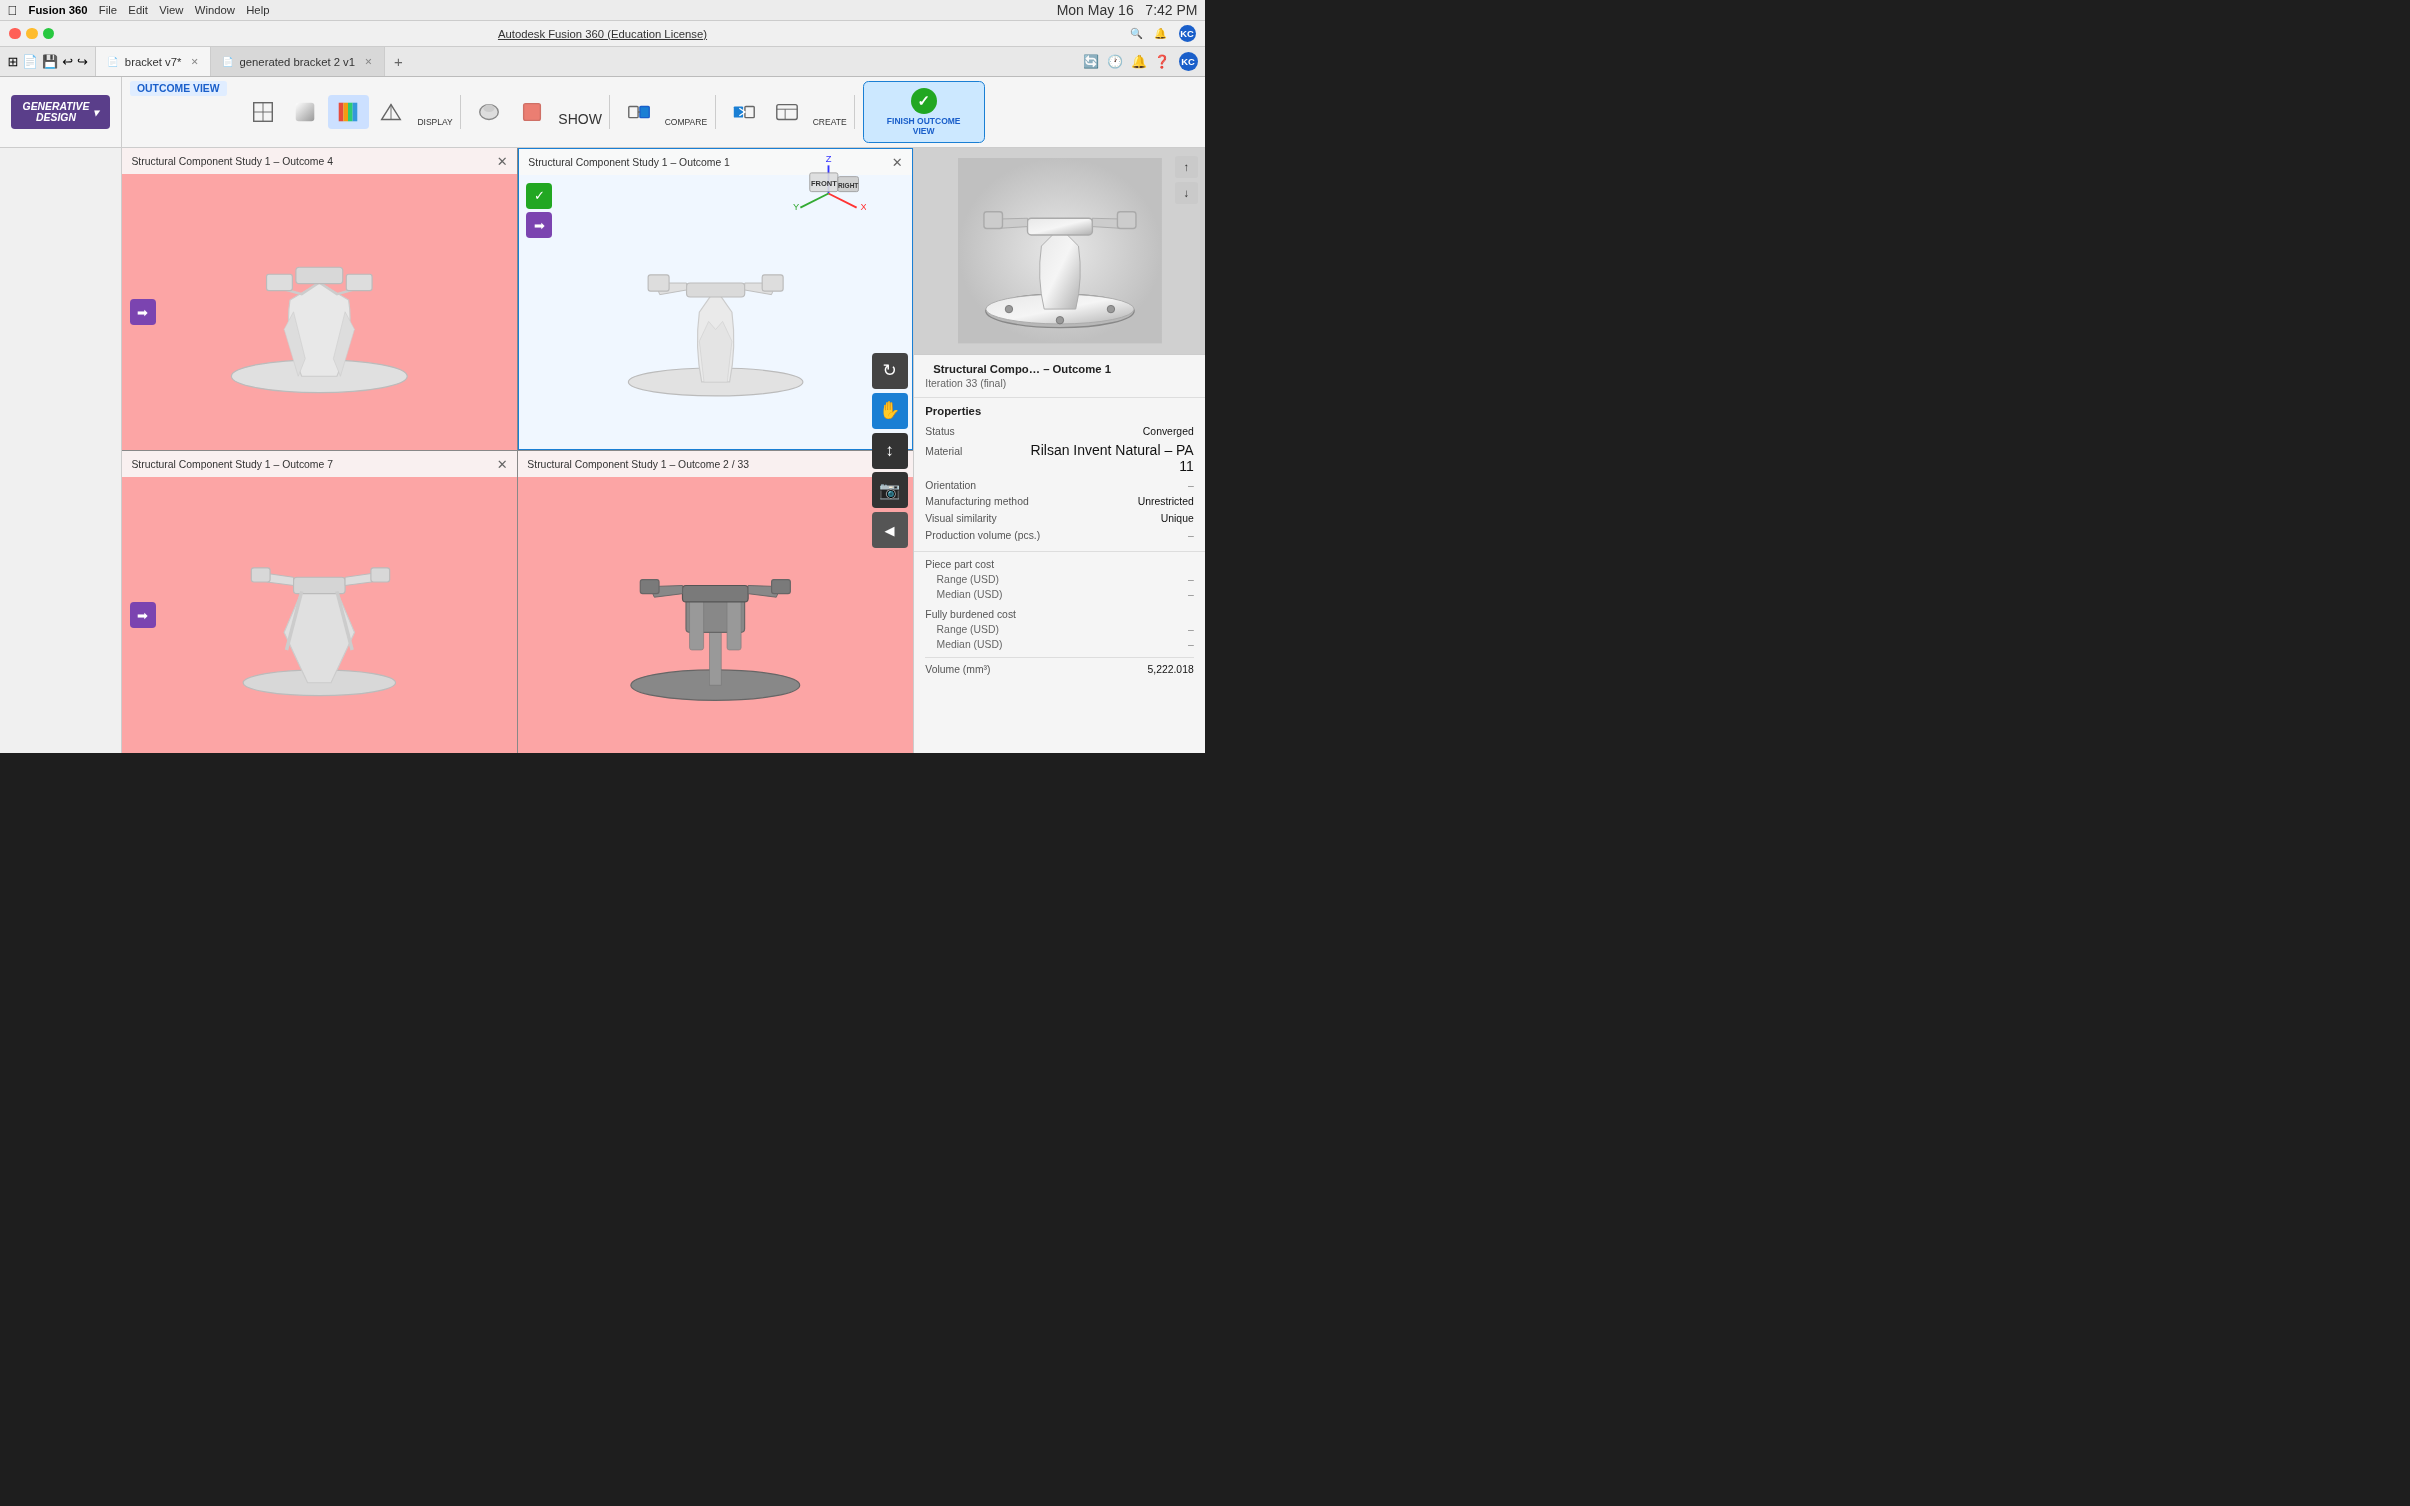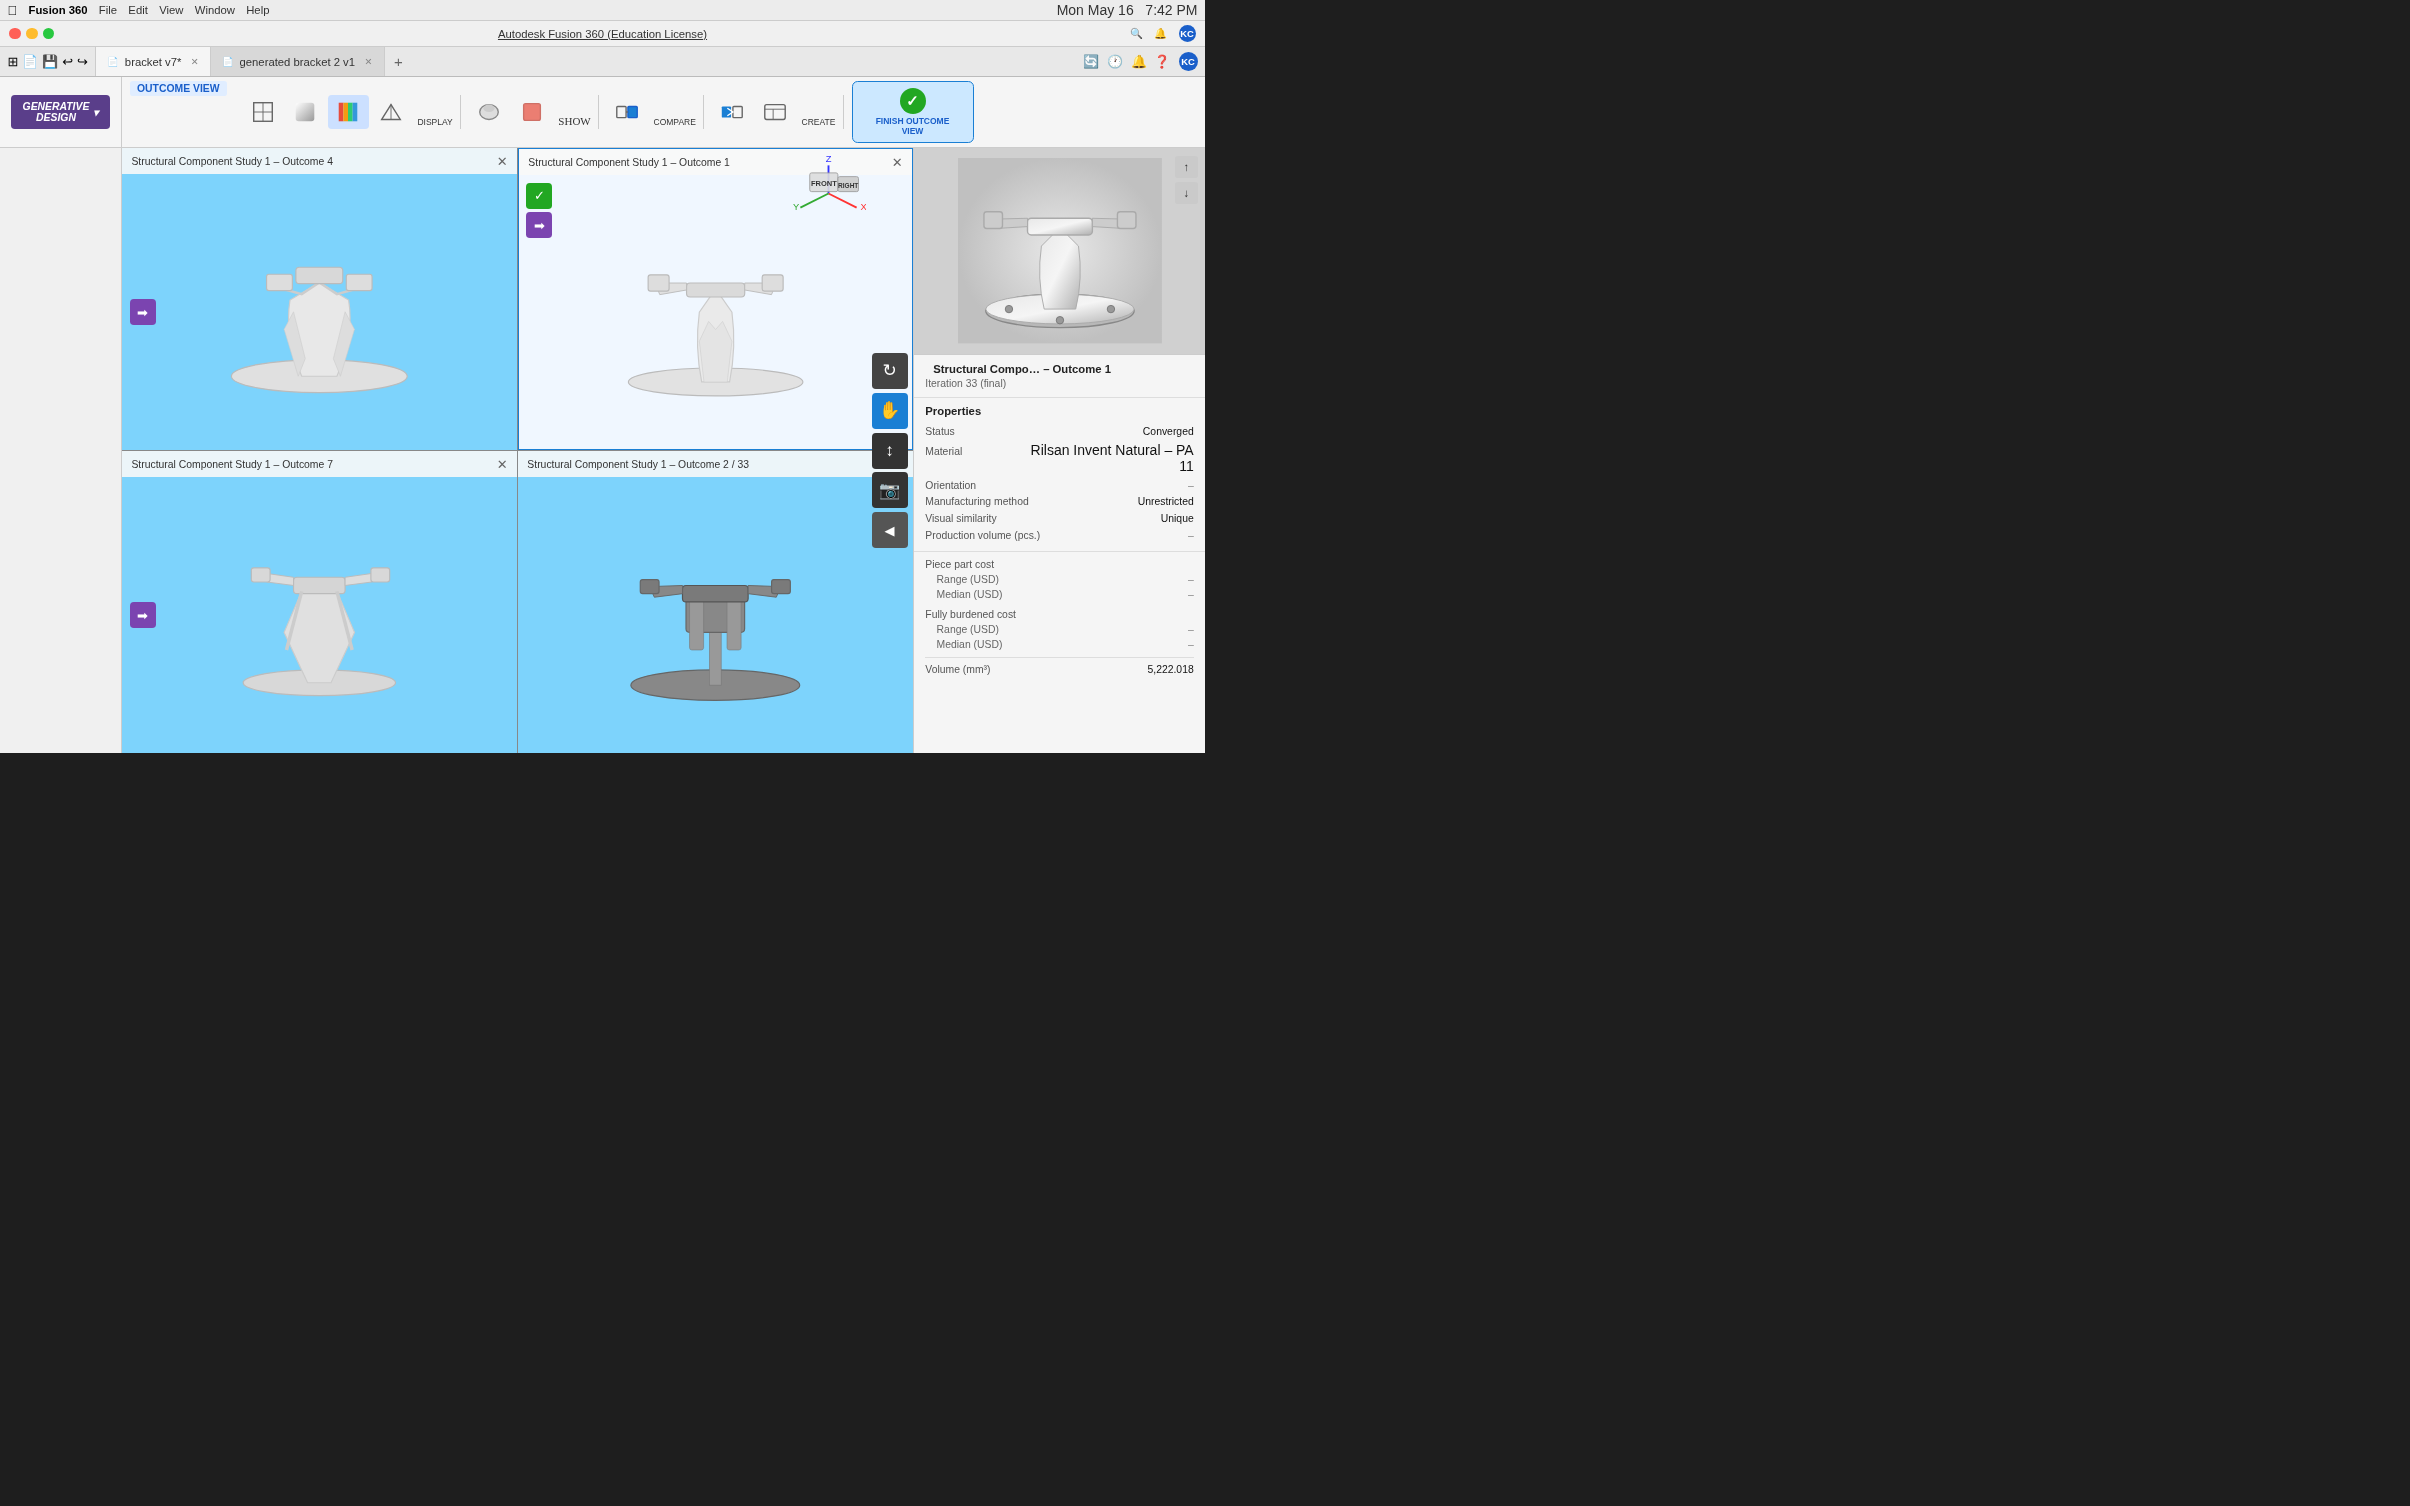--- a/index.html
+++ b/index.html
@@ -199,21 +199,21 @@
     
     .outcomes-grid {
       flex: 1;
       display: grid;
       grid-template-columns: 1fr 1fr;
       grid-template-rows: 1fr 1fr;
       background: #888;
       gap: 0.9px;
     }
     .outcome-card {
-      background: #7dd3fc;
+      background: #fca5a5;
       position: relative;
       display: flex;
       flex-direction: column;
       overflow: hidden;
     }
     .outcome-card.selected {
       border: 1.9px solid #1a7fd4;
       background: #f0f7ff;
     }
     .outcome-header {
@@ -553,21 +553,21 @@
               </svg>
           </div>
         </div>
         <div class="tb-btn">
           <div class="tb-icon">
             <svg width="26" height="26" viewBox="0 0 28 28">
                 <rect x="5" y="5" width="18" height="18" rx="2" fill="#e74c3c" opacity="0.7" stroke="#c0392b" stroke-width="1.5"></rect>
               </svg>
           </div>
         </div>
-        <div style="font-size:11px;color:#333;margin-top:auto;padding-bottom:1.9px;padding-left:3.8px;font-family:Liberation Serif, serif;">SHOW</div>
+        <div style="font-size:14px;color:#333;margin-top:auto;padding-bottom:1.9px;padding-left:3.8px;">SHOW</div>
       </div>
 
       <div class="tb-group">
         <div class="tb-btn">
           <div class="tb-icon">
             <svg width="26" height="26" viewBox="0 0 28 28">
                 <rect x="3" y="8" width="10" height="12" rx="1" fill="none" stroke="#666" stroke-width="1.5"></rect>
                 <rect x="15" y="8" width="10" height="12" rx="1" fill="#1a7fd4" stroke="#1a5fca" stroke-width="1.5"></rect>
                 <line x1="13" y1="14" x2="15" y2="14" stroke="#666" stroke-width="1.5"></line>
               </svg>

